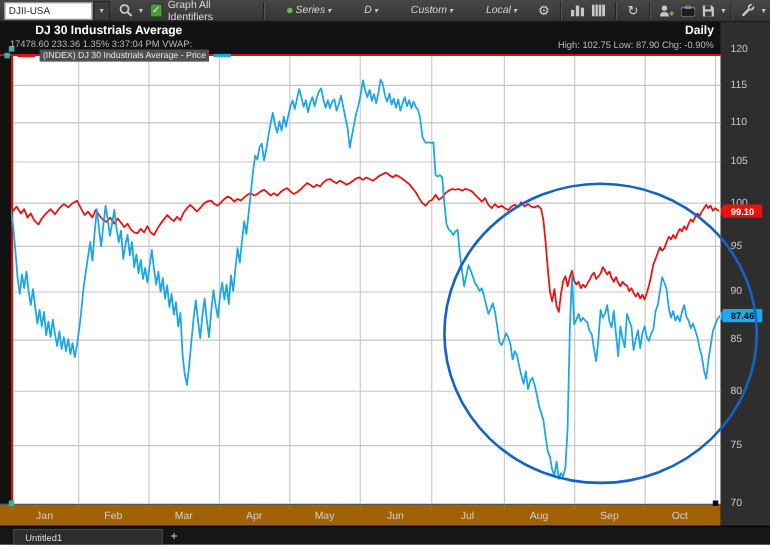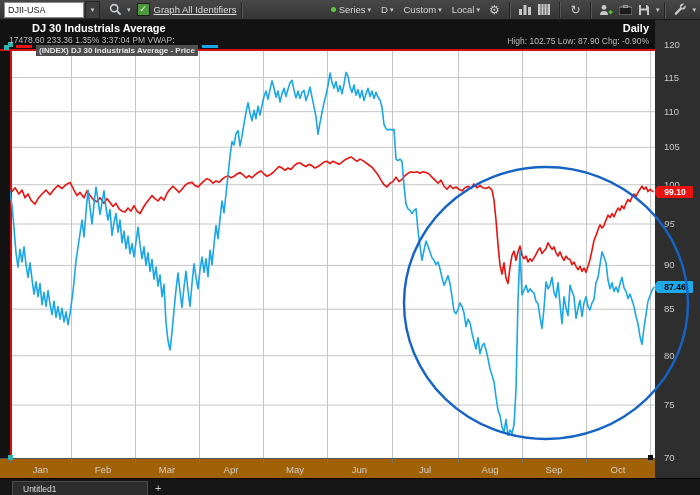--- a/index.html
+++ b/index.html
@@ -4,42 +4,42 @@
 <style>
   html,body{margin:0;padding:0;}
   body{width:700px;height:495px;background:#3a3a3a;font-family:"Liberation Sans",sans-serif;overflow:hidden;position:relative;-webkit-font-smoothing:antialiased;}
   
   .toolbar{position:absolute;left:0;top:0;width:700px;height:20px;background:linear-gradient(#474747,#353535);border-bottom:1px solid #1c1c1c;display:flex;align-items:center;box-sizing:border-box;padding:0 4px;}
   .ticker-input{width:72px;height:14px;border:1px solid #8a8a8a;background:#fff;color:#222;font-size:9px;font-family:"Liberation Sans",sans-serif;padding:0 3px;box-sizing:content-box;}
   .mini-btn{width:13px;height:16px;background:#3d3d3d;border:1px solid #242424;color:#c9c9c9;font-size:7px;display:flex;align-items:center;justify-content:center;margin-left:1px;}
   .tb-gap{width:6px;}
   .caret{font-size:7px;color:#c9c9c9;margin-left:2px;}
   .checkbox{width:11px;height:11px;background:#4c9a3d;border:1px solid #1e1e1e;color:#eaffea;font-size:9px;line-height:11px;text-align:center;margin-right:4px;}
-  .tb-label{color:#dcdcdc;font-size:9.5px;text-decoration:underline;}
+  .tb-label{color:#dcdcdc;font-size:9.5px;}
   .tb-sep{width:1px;height:16px;background:#252525;border-right:1px solid #575757;margin:0 5px;}
   .tb-right{margin-left:auto;display:flex;align-items:center;}
-  .tb-menu{display:flex;align-items:center;color:#d4d4d4;font-size:9.5px;margin:0 5px;cursor:default;}
+  .tb-menu{display:flex;align-items:center;color:#d4d4d4;font-size:9.5px;margin:0 15px;cursor:default;font-style:italic;}
   .green-dot{width:5px;height:5px;border-radius:50%;background:#62c23e;margin-right:3px;}
   .tb-icon{display:flex;align-items:center;justify-content:center;width:17px;height:16px;color:#cccccc;font-size:12px;margin:0 1px;}
   
   .chart-region{position:absolute;left:0;top:20px;width:700px;height:458px;background:#121212;}
   .axis-strip{position:absolute;left:655px;top:0;width:45px;height:458px;background:#2e2e2e;}
   .yaxis-label{position:absolute;left:9px;color:#c8c8c8;font-size:9.5px;}
   .price-tag{position:absolute;left:2px;width:36px;height:12px;font-size:8.5px;font-weight:bold;text-align:center;line-height:12px;border-radius:1px;}
   .price-tag:before{content:"";position:absolute;left:-5px;top:1px;border-top:5px solid transparent;border-bottom:5px solid transparent;border-right:5px solid currentColor;}
   .month-strip{position:absolute;left:0;top:438px;width:655px;height:20px;background:#a16207;border-top:1px solid #555;box-sizing:border-box;}
   .month-label{position:absolute;top:5px;transform:translateX(-50%);color:#cfcfcf;font-size:9.5px;}
   .month-tick{position:absolute;top:0;width:1px;height:4px;background:#777;}
   .chart-svg{position:absolute;left:0;top:0;width:700px;height:458px;}
   .header-band{position:absolute;left:0;top:0;width:655px;height:44px;}
   .chart-title{position:absolute;left:9px;top:2px;color:#ffffff;font-size:11px;font-weight:bold;padding-left:23px;}
   .quote-line{position:absolute;left:9px;top:15px;color:#b9b9b9;font-size:8.5px;}
   .freq-label{position:absolute;right:6px;top:2px;color:#ffffff;font-size:11px;font-weight:bold;}
   .range-stats{position:absolute;right:6px;top:16px;color:#b9b9b9;font-size:8.5px;}
-  .legend-row{position:absolute;left:4px;top:25px;display:flex;align-items:flex-start;height:11px;font-weight:bold;}
+  .legend-row{position:absolute;left:4px;top:25px;display:flex;align-items:center;height:11px;}
   .legend-handle{width:5px;height:5px;background:#2fb3ae;margin-right:3px;}
   .legend-swatch{width:16px;height:3px;margin:0 4px;}
   .legend-label{background:#4f4f4f;color:#e6e6e6;font-size:8px;padding:1px 3px;white-space:nowrap;}
   
   .tabbar{position:absolute;left:0;top:478px;width:700px;height:32px;background:#161616;border-top:1px solid #000;box-sizing:border-box;padding-left:37px;}
   .tab{position:absolute;left:12px;top:2px;width:136px;height:14px;background:#2d2d2d;border:1px solid #4a4a4a;border-bottom:none;color:#dddddd;font-size:8.5px;line-height:14px;padding-left:10px;box-sizing:border-box;}
   .add-tab{position:absolute;left:155px;top:3px;color:#cccccc;font-size:11px;line-height:12px;}
 </style>
 </head>
 <body>

